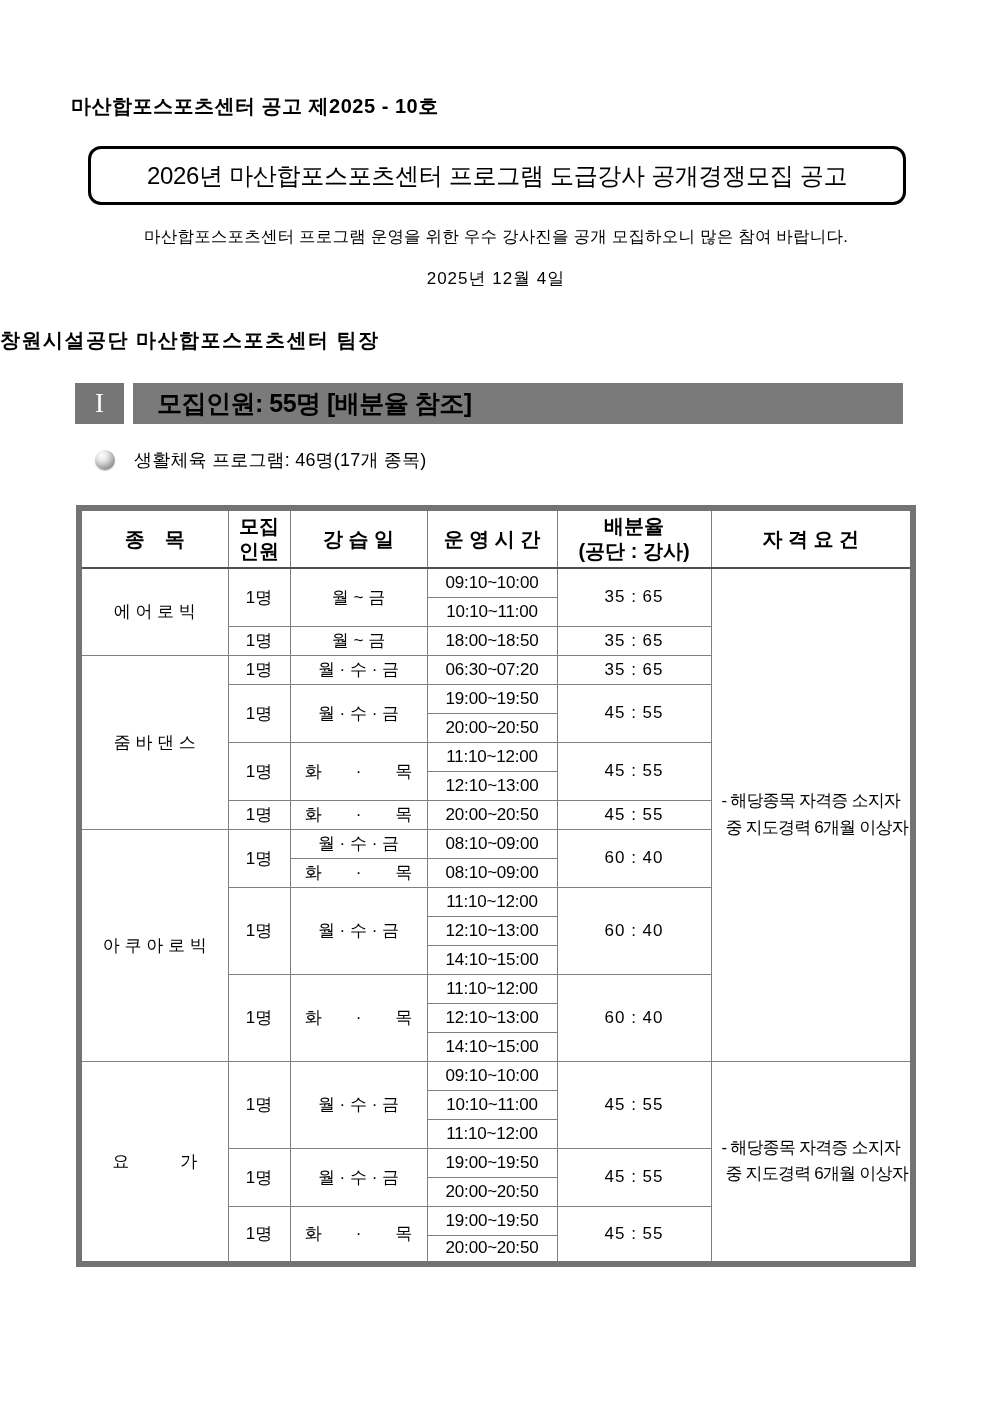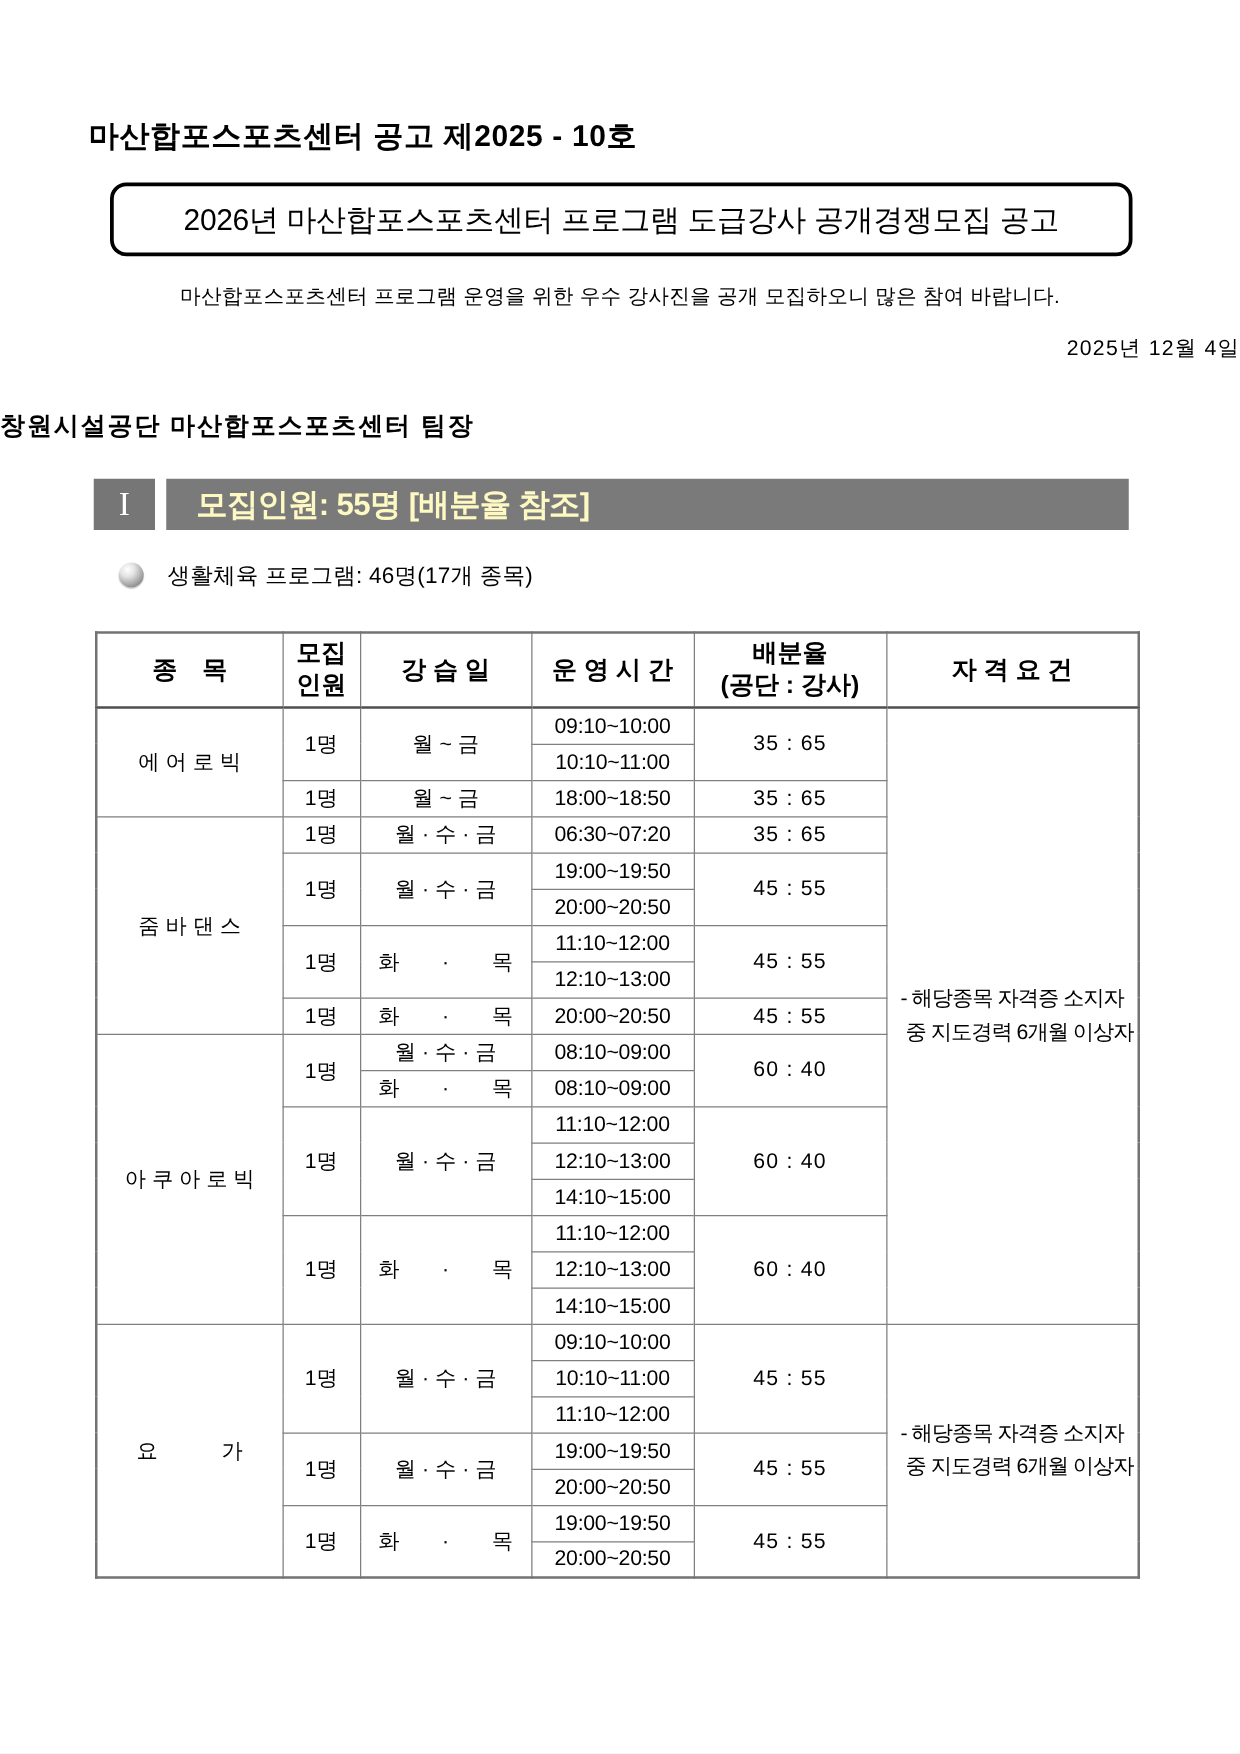--- a/index.html
+++ b/index.html
@@ -7,77 +7,77 @@
     position:relative;
     width:992px;height:1403px;
     margin:0 auto;
     background:#ffffff;
     font-family:"Liberation Sans","DejaVu Sans",sans-serif;
     color:#000;
     overflow:hidden;
   }
   .notice-no{
     position:absolute;left:71px;top:93px;
-    font-size:24px;font-weight:bold;letter-spacing:0.5px;
+    font-size:20px;font-weight:bold;letter-spacing:0.5px;
   }
   .title-box{
     position:absolute;left:88px;top:146px;width:818px;height:59px;
     border:3px solid #000;border-radius:13px;
     display:flex;align-items:center;justify-content:center;
     box-sizing:border-box;
   }
   .title-box .title-text{
     font-size:24px;font-weight:normal;letter-spacing:-0.3px;
   }
   .intro{
     position:absolute;left:0;right:0;top:226px;
     text-align:center;font-size:16.5px;letter-spacing:0.2px;
   }
   .date-line{
     position:absolute;left:0;right:0;top:267px;
-    text-align:right;font-size:17px;letter-spacing:1px;
+    text-align:center;font-size:17px;letter-spacing:1px;
   }
   .issuer-line{
     position:absolute;left:0;right:0;top:327px;
     text-align:left;font-size:20px;font-weight:bold;letter-spacing:1.5px;
   }
   .numeral-box{
     position:absolute;left:75px;top:383px;width:49px;height:41px;
     background:var(--numeral-box,#767676);
     display:flex;align-items:center;justify-content:center;
     color:#fff;font-family:"Liberation Serif","DejaVu Serif",serif;
     font-size:27px;
   }
   .section-bar{
     position:absolute;left:133px;top:383px;width:770px;height:41px;
     background:var(--section-bar,#7a7a7a);
     box-sizing:border-box;
     display:flex;align-items:center;
     padding-left:24px;
   }
   .section-bar .section-heading{
-    color:#fef9c3;font-size:25px;font-weight:bold;letter-spacing:-0.5px;
+    color:#000000;font-size:25px;font-weight:bold;letter-spacing:-0.5px;
   }
   .bullet-row{
     position:absolute;left:95px;top:446px;height:28px;
     display:flex;align-items:center;
   }
   .sphere{
     width:20px;height:20px;border-radius:50%;
     background:radial-gradient(circle at 35% 28%, #ffffff 0%, #e3e3e3 30%, #b5b5b5 55%, #8b8b8b 78%, #707070 100%);
     box-shadow:0 1px 1px rgba(0,0,0,0.25);
     margin-right:19px;
   }
   .bullet-label{font-size:18px;letter-spacing:0.2px;}
 
   table.recruit{
     position:absolute;left:76px;top:505px;
     border-collapse:collapse;table-layout:fixed;
     width:834px;
-    border:2px solid #737373;
+    border:6px solid #737373;
   }
   table.recruit th,table.recruit td{
     border:1px solid #7f7f7f;
     text-align:center;vertical-align:middle;
     padding:0;box-sizing:border-box;
     overflow:hidden;
   }
   table.recruit th{
     height:60px;font-size:20px;font-weight:bold;
     white-space:pre-line;line-height:1.25;

